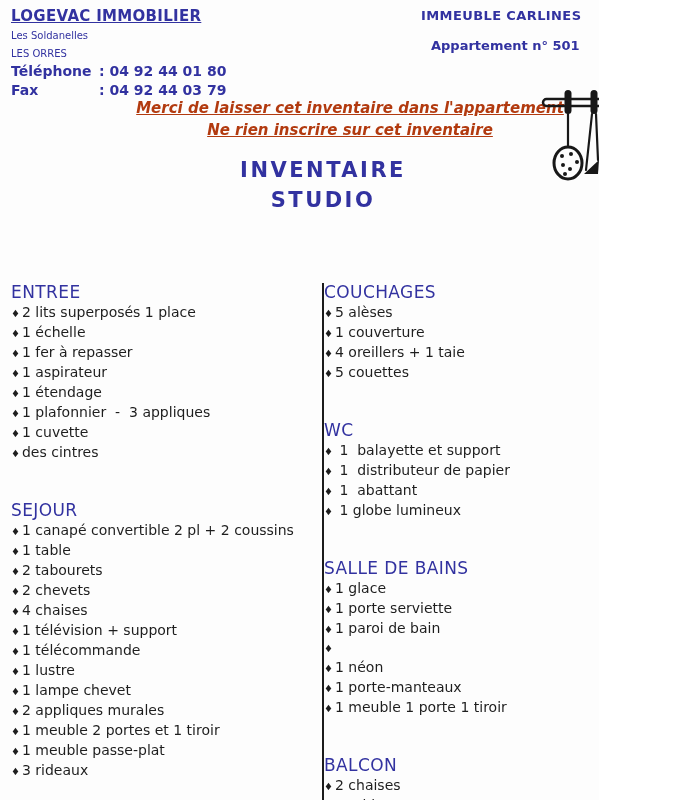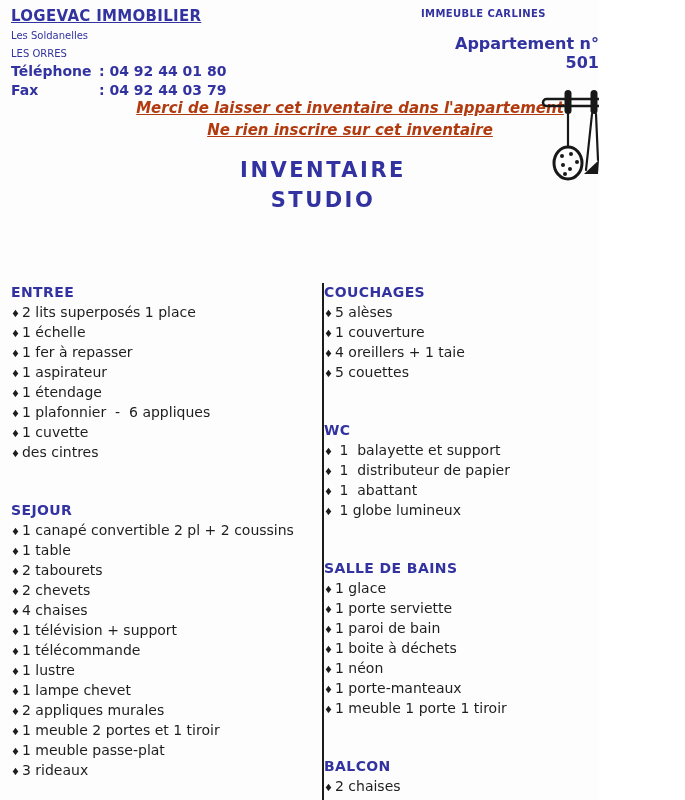--- a/index.html
+++ b/index.html
@@ -17,22 +17,22 @@
   .page{ position:relative; width:599px; height:800px; background:#fdfdfd; overflow:hidden; }
 
   
   .header-left{ position:absolute; left:11px; top:6px; color:var(--blue); }
   .company{ font-size:15px; font-weight:700; text-decoration:underline; line-height:21px; letter-spacing:.3px; }
   .addr{ font-size:10px; line-height:17.5px; }
   .contact-row{ display:flex; font-size:14px; font-weight:700; line-height:18.5px; }
   .contact-label{ width:88px; }
 
   .header-right{ position:absolute; left:421px; top:8px; color:var(--blue); font-weight:700; }
-  .building{ font-size:10px; letter-spacing:.4px; }
-  .apartment{ font-size:16px; margin:15px 0 8px 10px;text-align:right; }
+  .building{ font-size:13px; letter-spacing:.4px; }
+  .apartment{ font-size:13px; margin:15px 0 8px 10px; }
 
   
   .notice{
     position:absolute; top:97px; left:12px; width:676px; text-align:center;
     color:var(--red); font-size:15px; font-weight:700; font-style:italic;
   }
   .notice-line{ line-height:22px; text-decoration:underline; }
 
   
   .doc-title{
@@ -46,21 +46,21 @@
   .utensils svg{ width:100%; height:100%; }
 
   
   .columns{ position:absolute; left:0; top:283px; width:685px; height:517px; display:flex; }
   .col-left{ width:322px; padding-left:11px; }
   .divider{ width:2px; background:#1c1c1c; }
   .col-right{ flex:1; }
 
   .section + .section{ margin-top:38px; }
   .section-heading{
-    font-size:14px; font-weight:700; color:var(--blue);
+    font-size:17px; font-weight:400; color:var(--blue);
     line-height:19px; letter-spacing:.4px; margin-bottom:1px;
   }
   .item{
     display:flex; align-items:baseline;
     font-size:14px; line-height:19px; color:var(--ink);
     white-space:pre-wrap;
   }
   .bullet{ font-size:10px; line-height:19px; margin-right:2px; flex:none; }
 </style>
 </head>
@@ -145,21 +145,21 @@
 
   <div class="columns">
     <div class="col-left" id="col-left">
         <section class="section">
           <div class="section-heading">ENTREE</div>
           <div class="item"><span class="bullet">♦</span><span>2 lits superposés 1 place</span></div>
           <div class="item"><span class="bullet">♦</span><span>1 échelle</span></div>
           <div class="item"><span class="bullet">♦</span><span>1 fer à repasser</span></div>
           <div class="item"><span class="bullet">♦</span><span>1 aspirateur</span></div>
           <div class="item"><span class="bullet">♦</span><span>1 étendage</span></div>
-          <div class="item"><span class="bullet">♦</span><span>1 plafonnier  -  6 appliques</span></div>
+          <div class="item"><span class="bullet">♦</span><span>1 plafonnier  -  3 appliques</span></div>
           <div class="item"><span class="bullet">♦</span><span>1 cuvette</span></div>
           <div class="item"><span class="bullet">♦</span><span>des cintres</span></div>
         </section>
         <section class="section">
           <div class="section-heading">SEJOUR</div>
           <div class="item"><span class="bullet">♦</span><span>1 canapé convertible 2 pl + 2 coussins</span></div>
           <div class="item"><span class="bullet">♦</span><span>1 table</span></div>
           <div class="item"><span class="bullet">♦</span><span>2 tabourets</span></div>
           <div class="item"><span class="bullet">♦</span><span>2 chevets</span></div>
           <div class="item"><span class="bullet">♦</span><span>4 chaises</span></div>
@@ -187,21 +187,21 @@
           <div class="item"><span class="bullet">♦</span><span> 1  balayette et support</span></div>
           <div class="item"><span class="bullet">♦</span><span> 1  distributeur de papier</span></div>
           <div class="item"><span class="bullet">♦</span><span> 1  abattant</span></div>
           <div class="item"><span class="bullet">♦</span><span> 1 globe lumineux</span></div>
         </section>
         <section class="section">
           <div class="section-heading">SALLE DE BAINS</div>
           <div class="item"><span class="bullet">♦</span><span>1 glace</span></div>
           <div class="item"><span class="bullet">♦</span><span>1 porte serviette</span></div>
           <div class="item"><span class="bullet">♦</span><span>1 paroi de bain</span></div>
-          <div class="item"><span class="bullet">♦</span><span>1 boite à déchets</span></div>
+          <div class="item"><span class="bullet">♦</span></div>
           <div class="item"><span class="bullet">♦</span><span>1 néon</span></div>
           <div class="item"><span class="bullet">♦</span><span>1 porte-manteaux</span></div>
           <div class="item"><span class="bullet">♦</span><span>1 meuble 1 porte 1 tiroir</span></div>
         </section>
         <section class="section">
           <div class="section-heading">BALCON</div>
           <div class="item"><span class="bullet">♦</span><span>2 chaises</span></div>
           <div class="item"><span class="bullet">♦</span><span>1 table</span></div>
         </section>
       </div>

